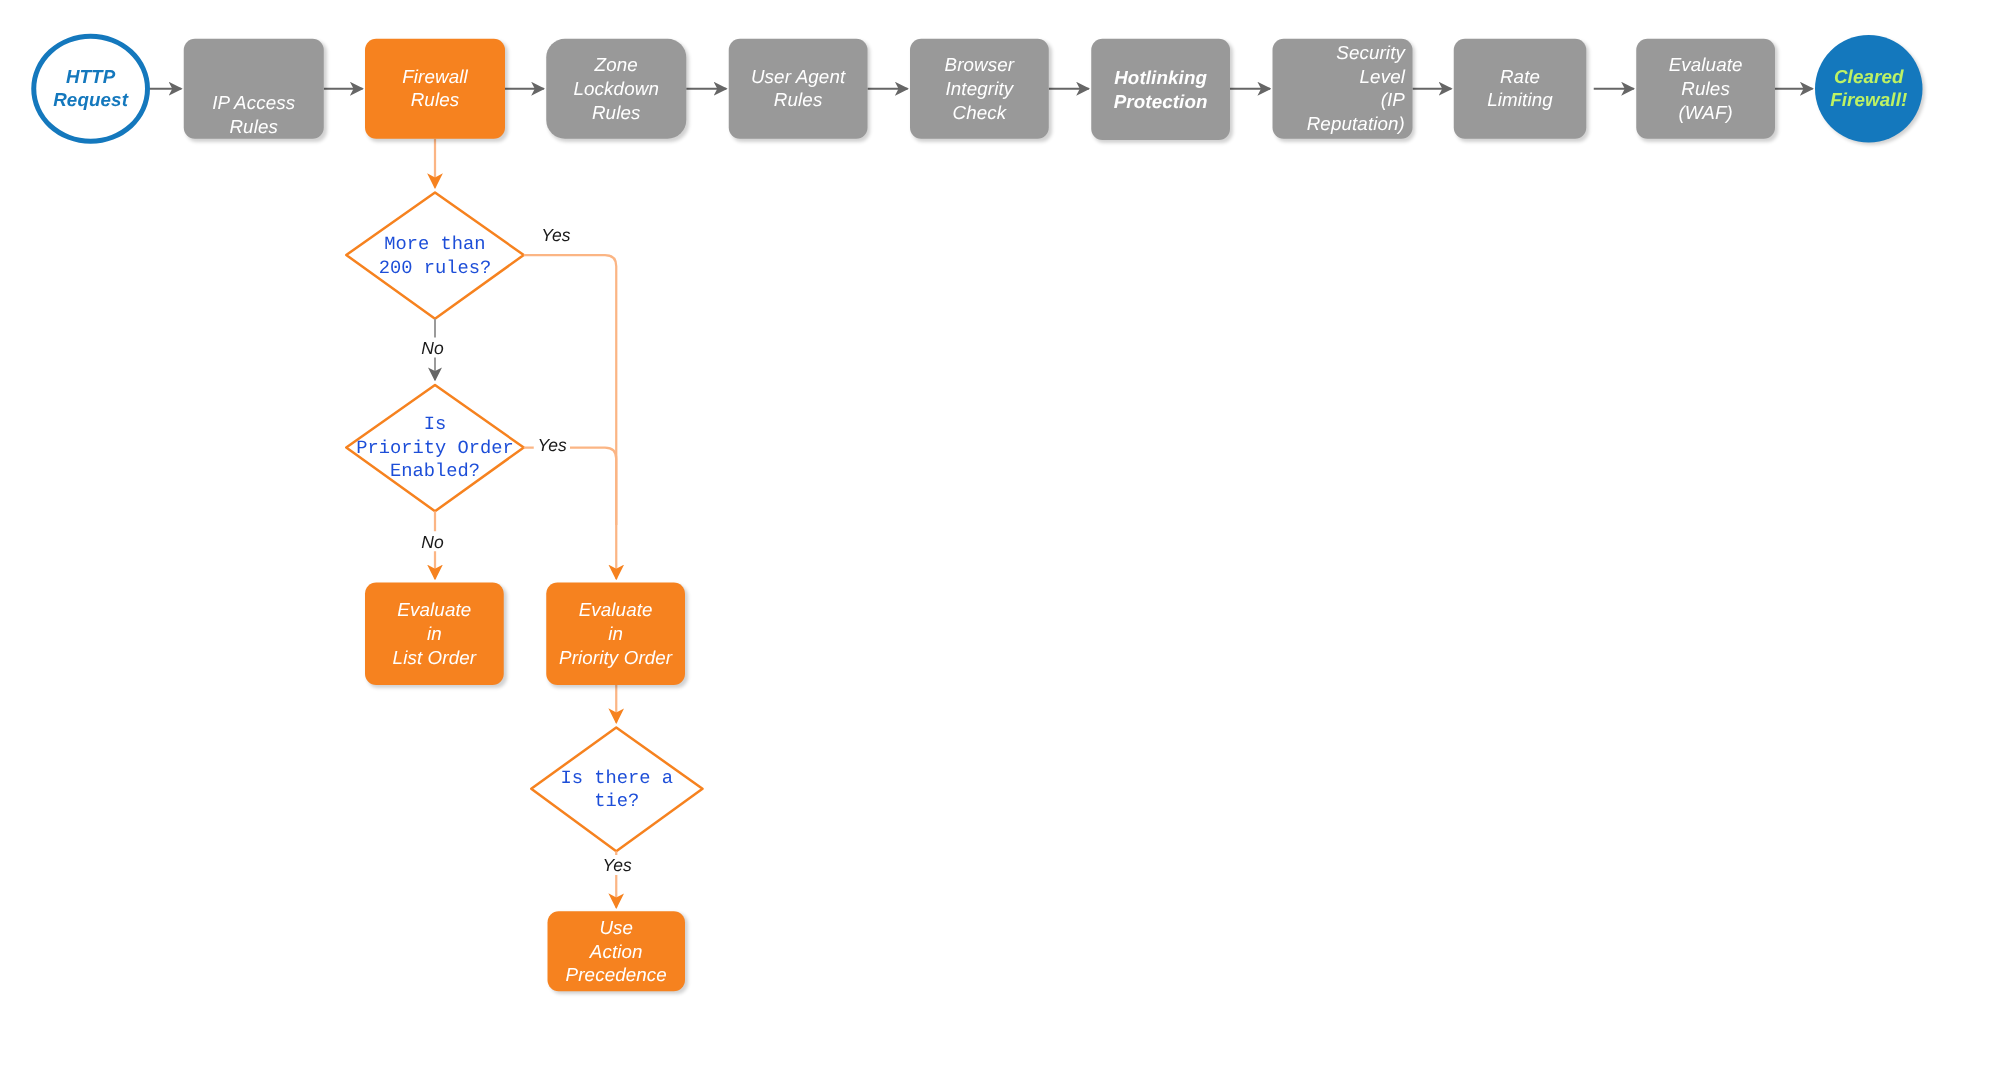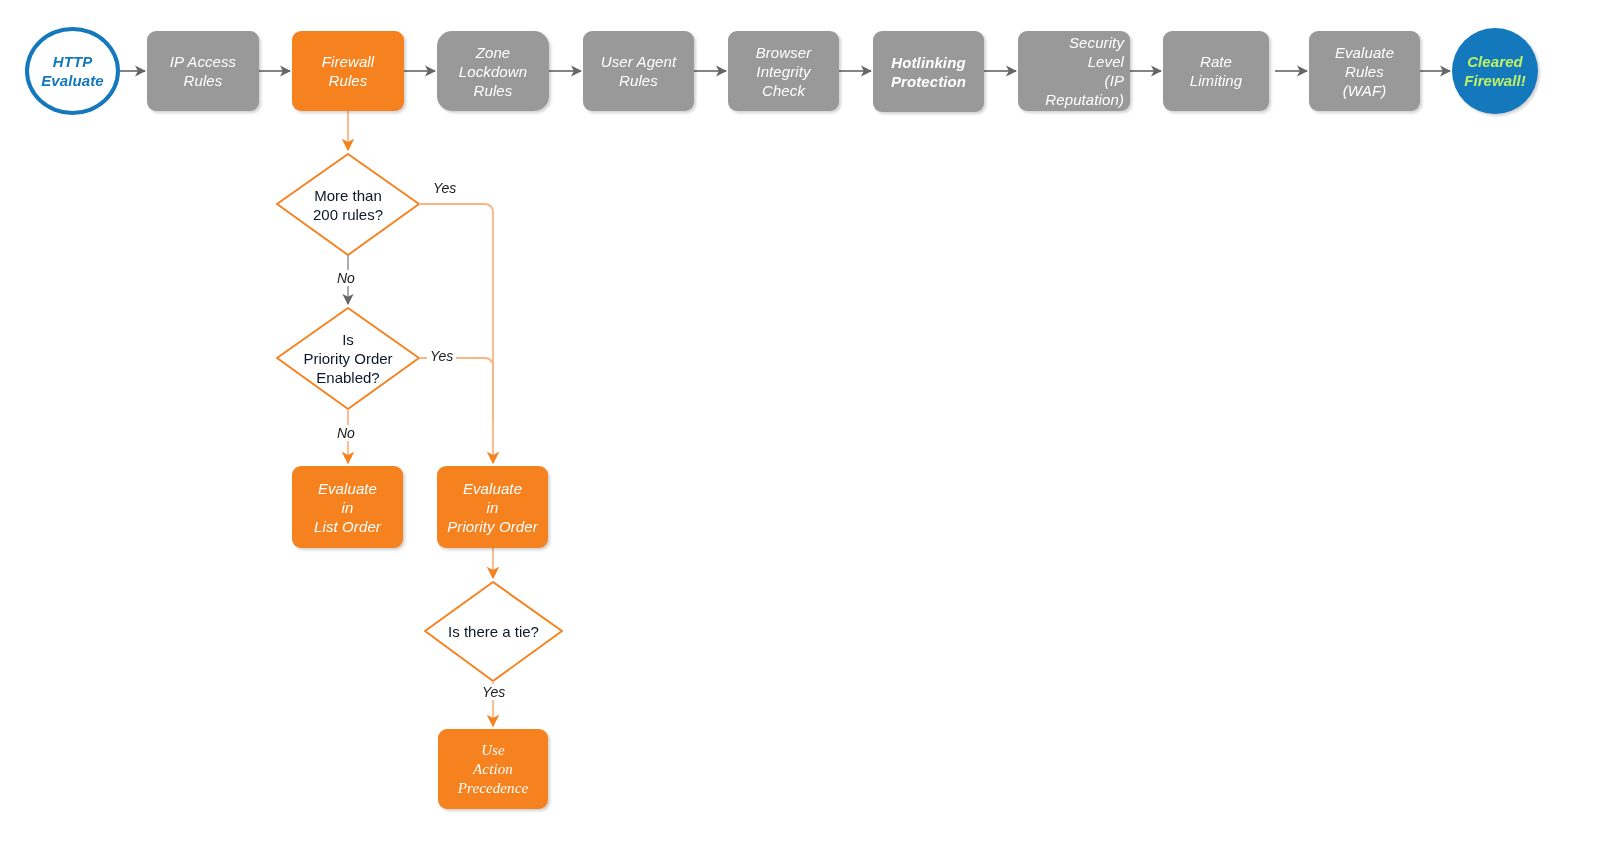--- a/index.html
+++ b/index.html
@@ -74,23 +74,24 @@
   }
   .terminator.solid .lbl { color: #bef264; }
 
   
   .decision { background: transparent; }
   .decision .lbl {
     position: relative;
     z-index: 2;
     font-size: 15px;
     line-height: 19px;
-    color: #0f172a;
+    color: #1d4ed8;
     padding: 0 4px;
     white-space: nowrap;
+    font-family: Liberation Mono, monospace;
   }
 
   
   .edge-label {
     position: absolute;
     font-style: italic;
     font-size: 14px;
     line-height: 16px;
     color: #1a1a1a;
     background: #ffffff;
@@ -142,24 +143,24 @@
 
     <line x1="348" y1="409" x2="348" y2="463" stroke="#fbb584" stroke-width="1.8" fill="none" marker-end="url(#ah-orange)"></line>
 
     <line x1="493" y1="548" x2="493" y2="578" stroke="#fbb584" stroke-width="1.8" fill="none" marker-end="url(#ah-orange)"></line>
 
     <line x1="493" y1="681" x2="493" y2="726" stroke="#fbb584" stroke-width="1.8" fill="none" marker-end="url(#ah-orange)"></line>
   </svg>
 
   <div class="node terminator hollow" style="left:25px; top:27px; width:95px; height:88px;">
     <span class="lbl" style="white-space:pre-line;">HTTP
-Evaluate</span>
-  </div>
-
-  <div class="node proc gray" style="left:147px; top:31px; width:112px; height:80px;">
+Request</span>
+  </div>
+
+  <div class="node proc gray" style="left:147px; top:31px; width:112px; height:80px;align-items:flex-end;">
     <span class="lbl" style="white-space:pre-line;">IP Access
 Rules</span>
   </div>
 
   <div class="node proc orange" style="left:292px; top:31px; width:112px; height:80px;">
     <span class="lbl" style="white-space:pre-line;font-style:italic;">Firewall
 Rules</span>
   </div>
 
   <div class="node proc gray" style="left:437px; top:31px; width:112px; height:80px;border-radius:15px;">
@@ -226,21 +227,21 @@
 in
 List Order</span>
   </div>
 
   <div class="node proc orange" style="left:437px; top:466px; width:111px; height:82px;">
     <span class="lbl" style="white-space:pre-line;">Evaluate
 in
 Priority Order</span>
   </div>
 
-  <div class="node proc orange" style="left:438px; top:729px; width:110px; height:80px;font-family:Liberation Serif, serif;">
+  <div class="node proc orange" style="left:438px; top:729px; width:110px; height:64px;">
     <span class="lbl" style="white-space:pre-line;">Use
 Action
 Precedence</span>
   </div>
 
   <div class="edge-label" style="left:430px; top:180px;">Yes</div>
 
   <div class="edge-label" style="left:334px; top:270px;">No</div>
 
   <div class="edge-label" style="left:427px; top:348px;">Yes</div>

